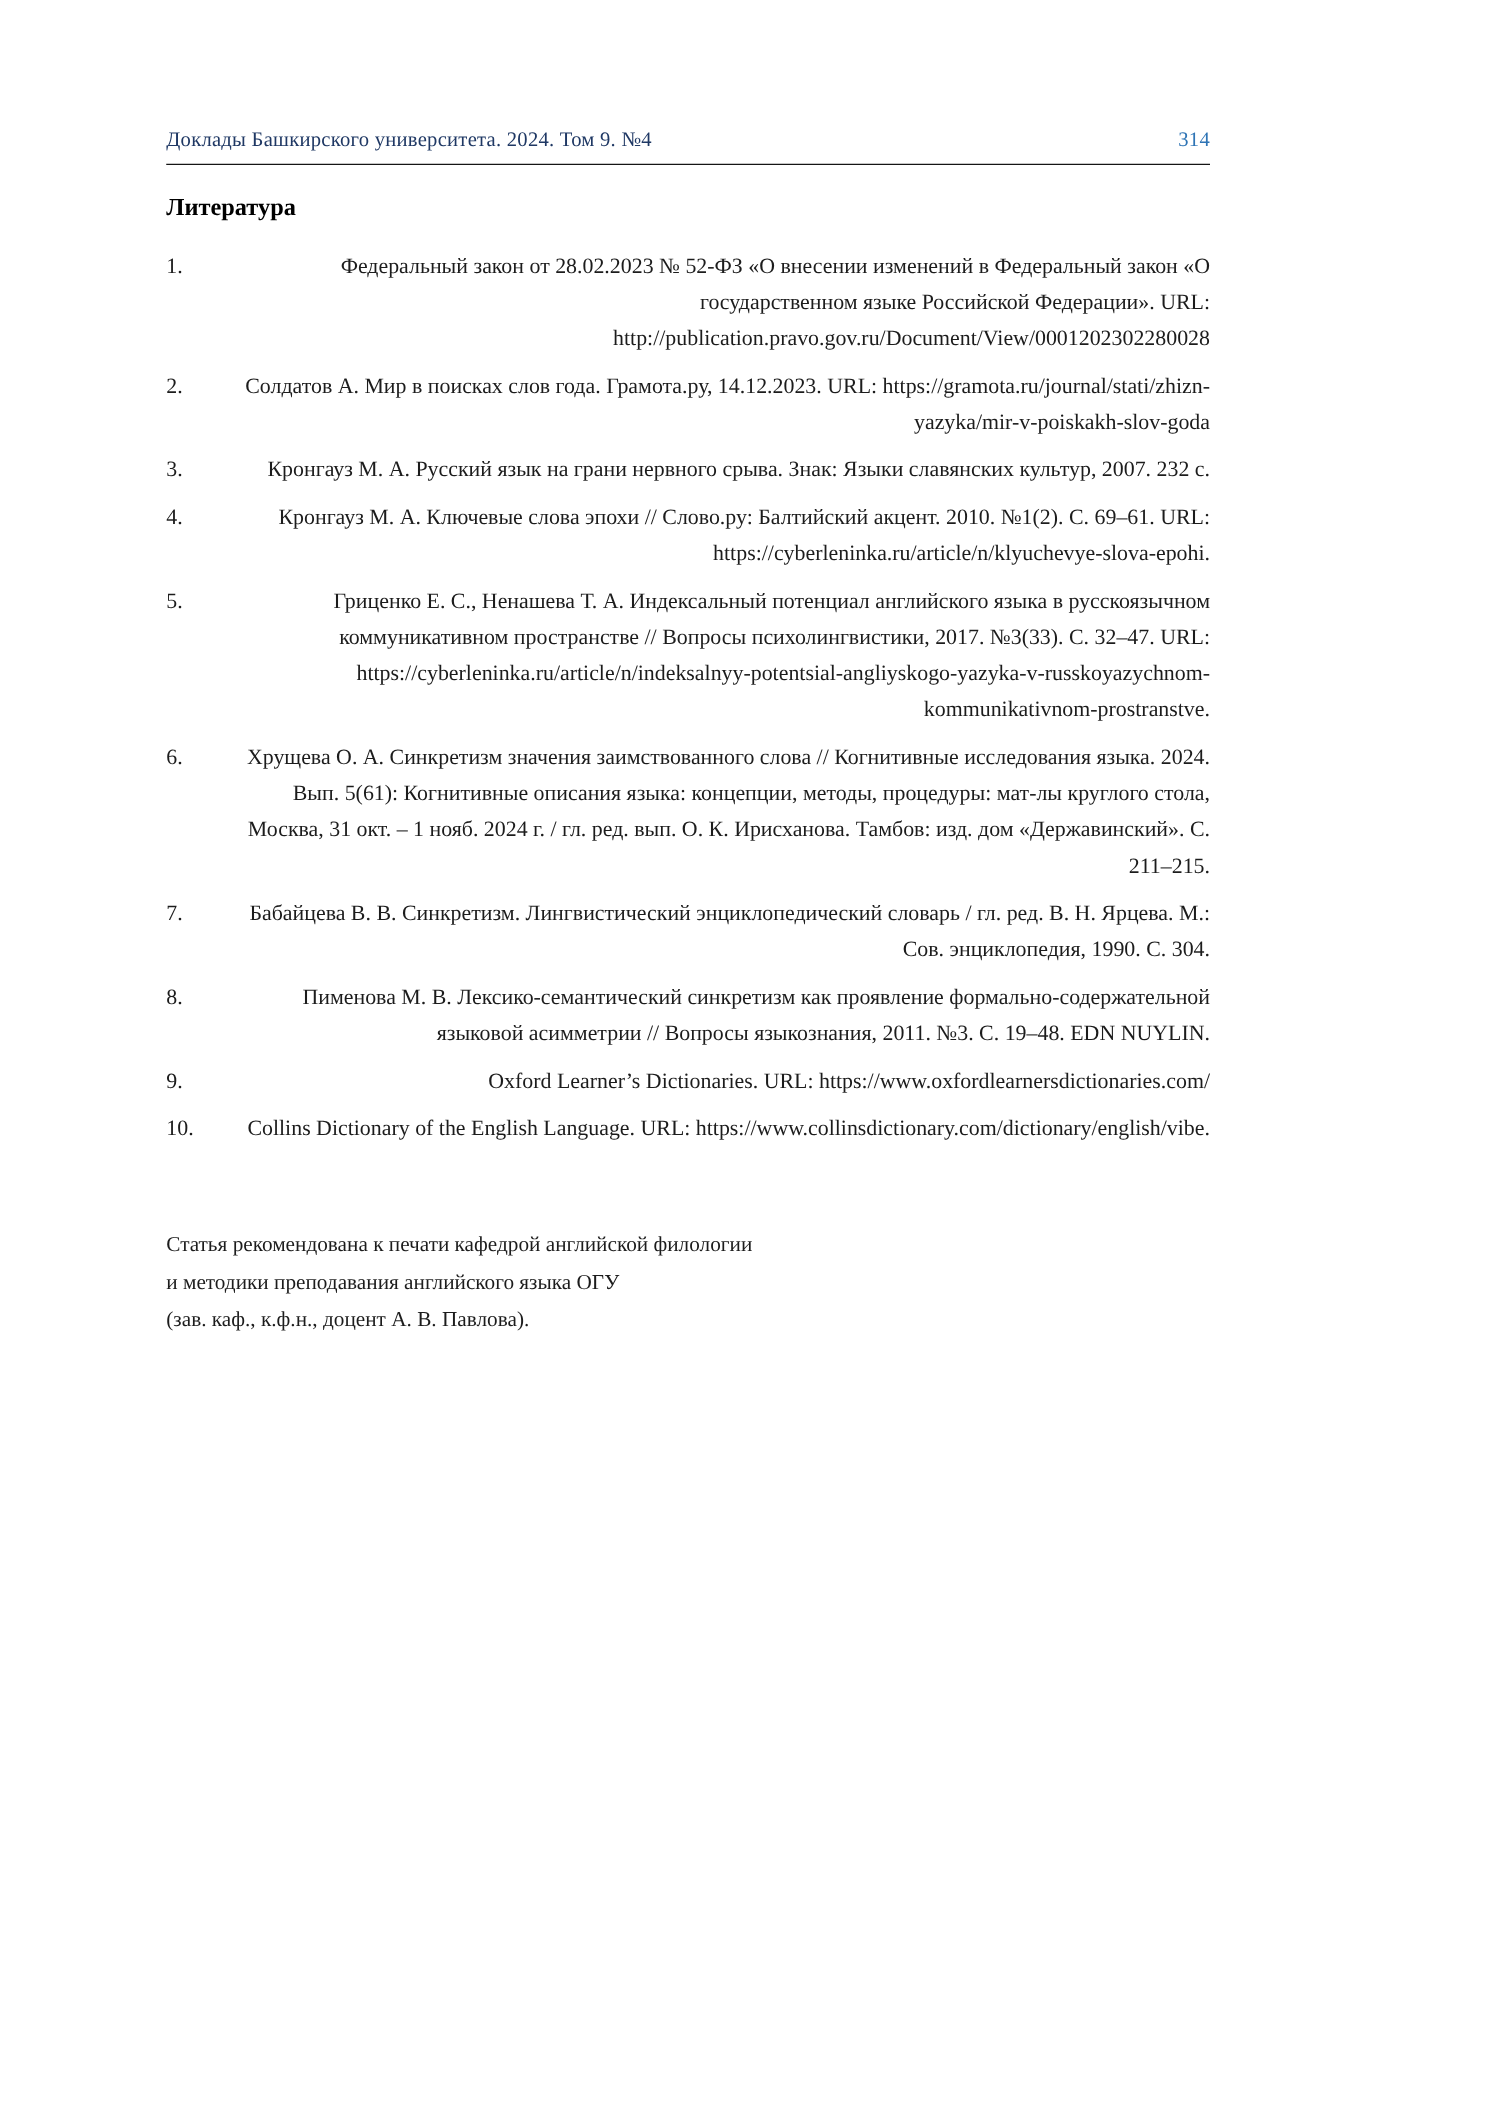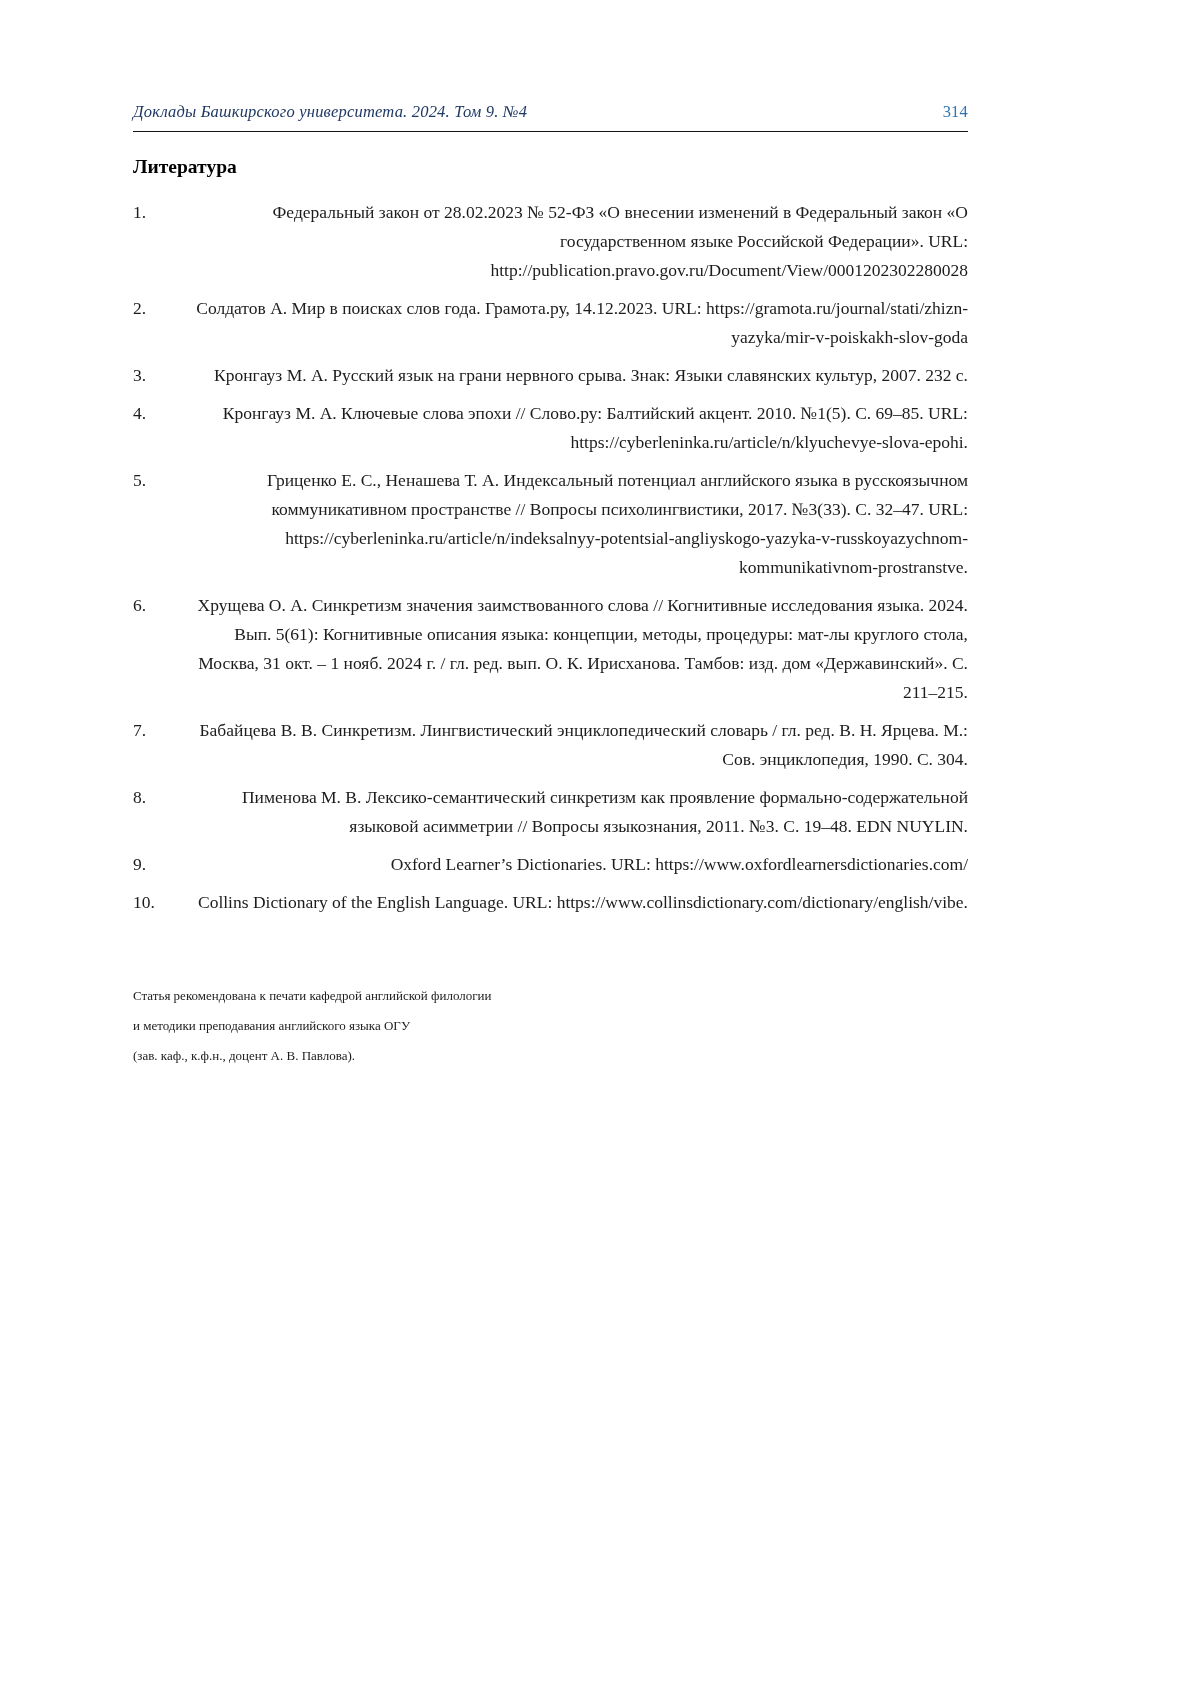--- a/index.html
+++ b/index.html
@@ -17,21 +17,21 @@
     height: 1697px;
     padding: 102px 232px 0 133px;
   }
   .page-header {
     display: flex;
     justify-content: space-between;
     align-items: baseline;
     font-size: 16.5px;
     letter-spacing: 0.2px;
   }
-  .journal { color: var(--header_text, #1f3864); font-style: italic; }
+  .journal { color: var(--header_text, #1f3864); }
   .page-num { color: var(--page_number, #2e74b5); }
   .header-rule {
     border: none;
     border-top: 1.7px solid #151515;
     margin-top: 9px;
   }
   .section-title {
     margin-top: 24px;
     font-size: 19.5px;
     font-weight: bold;
@@ -51,21 +51,21 @@
   .ref-num {
     flex: 0 0 42px;
   }
   .ref-text {
     flex: 1;
     text-align: right;
     word-wrap: break-word;
   }
   .footer-note {
     margin-top: 64px;
-    font-size: 13px;
+    font-size: 17px;
     line-height: 30px;
   }
 </style>
 </head>
 <body>
 
 <div class="page">
 
   <header class="page-header">
     <span class="journal">Доклады Башкирского университета. 2024. Том 9. №4</span>
@@ -84,21 +84,21 @@
     <li class="ref-item">
       <span class="ref-num">2.</span>
       <div class="ref-text">Солдатов А. Мир в поисках слов года. Грамота.ру, 14.12.2023. URL: https://gramota.ru/journal/stati/zhizn-yazyka/mir-v-poiskakh-slov-goda</div>
     </li>
     <li class="ref-item">
       <span class="ref-num">3.</span>
       <div class="ref-text">Кронгауз М. А. Русский язык на грани нервного срыва. Знак: Языки славянских культур, 2007. 232 с.</div>
     </li>
     <li class="ref-item">
       <span class="ref-num">4.</span>
-      <div class="ref-text">Кронгауз М. А. Ключевые слова эпохи // Слово.ру: Балтийский акцент. 2010. №1(5). С. 69–85. URL: https://cyberleninka.ru/article/n/klyuchevye-slova-epohi.</div>
+      <div class="ref-text">Кронгауз М. А. Ключевые слова эпохи // Слово.ру: Балтийский акцент. 2010. №1(2). С. 69–61. URL: https://cyberleninka.ru/article/n/klyuchevye-slova-epohi.</div>
     </li>
     <li class="ref-item">
       <span class="ref-num">5.</span>
       <div class="ref-text">Гриценко Е. С., Ненашева Т. А. Индексальный потенциал английского языка в русскоязычном коммуникативном пространстве // Вопросы психолингвистики, 2017. №3(33). С. 32–47. URL: https://cyberleninka.ru/article/n/indeksalnyy-potentsial-angliyskogo-yazyka-v-russkoyazychnom-kommunikativnom-prostranstve.</div>
     </li>
     <li class="ref-item">
       <span class="ref-num">6.</span>
       <div class="ref-text">Хрущева О. А. Синкретизм значения заимствованного слова // Когнитивные исследования языка. 2024. Вып. 5(61): Когнитивные описания языка: концепции, методы, процедуры: мат-лы круглого стола, Москва, 31 окт. – 1 нояб. 2024 г. / гл. ред. вып. О. К. Ирисханова. Тамбов: изд. дом «Державинский». С. 211–215.</div>
     </li>
     <li class="ref-item">

